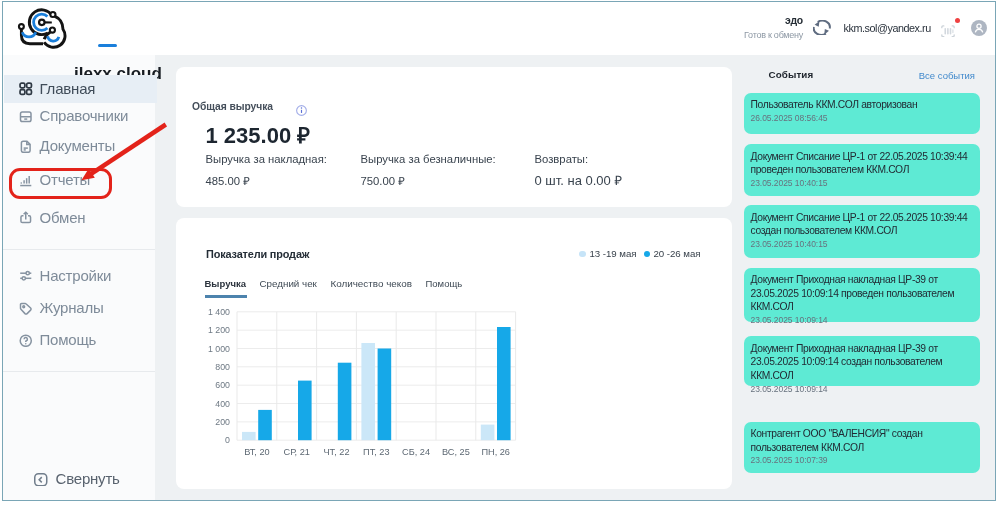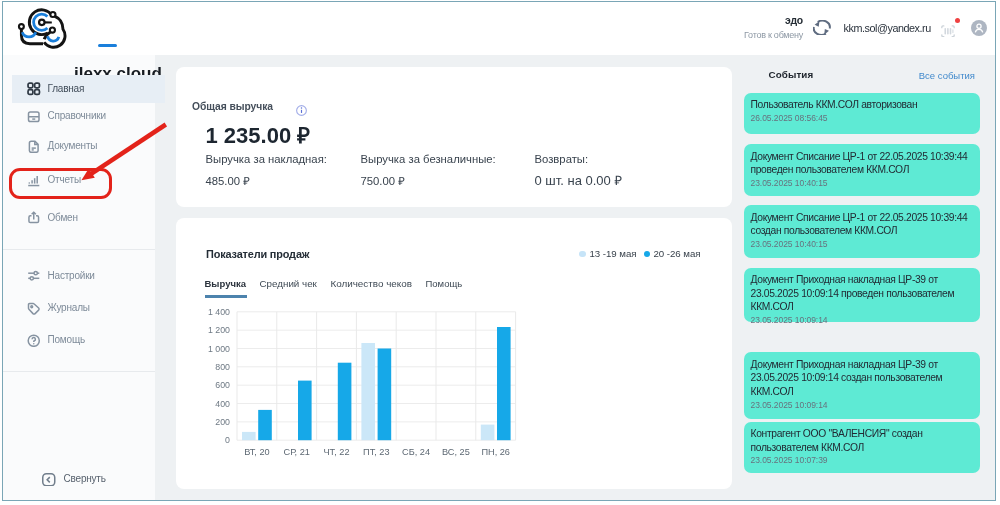--- a/index.html
+++ b/index.html
@@ -3,21 +3,21 @@
 <meta charset="utf-8">
 <style>
 * { margin:0; padding:0; box-sizing:border-box; }
 html,body { width:1000px; height:505px; overflow:hidden; background:#fff;
   font-family:"Liberation Sans", sans-serif; position:relative; }
 .abs { position:absolute; }
 #mainbg { left:2px; top:55px; width:994px; height:446px; background:#eef1f3; }
 #sidebar { left:2px; top:55px; width:153px; height:446px; background:#fafbfc; }
 #frame { left:2px; top:1px; width:994px; height:500px; border:1.7px solid #7aa6b6; z-index:50; pointer-events:none; }
 .card { background:#fff; border-radius:8px; position:absolute; }
-.nav-item { position:absolute; left:12px; width:153px; height:28px; color:#7e8b99; font-size:10px; letter-spacing:-0.2px;padding-left:47px; }
+.nav-item { position:absolute; left:4px; width:153px; height:28px; color:#7e8b99; font-size:15px; letter-spacing:-0.2px;padding-left:47px; }
 .nav-item svg { position:absolute; left:15px; top:50%; margin-top:-6.5px; }
 .nav-item .txt { position:absolute; left:35.5px; top:50%; margin-top:-6px; line-height:12px; }
 .nav-active { background:#e7eef5; color:#404c59; }
 .divider { position:absolute; left:2px; width:153px; height:1px; background:#e7eaed; }
 .evcard { position:absolute; left:744px; width:236px; background:#5eead4; border-radius:7px; padding:5.5px 9px 0 6.5px; }
 .evcard .t { font-size:10.3px; line-height:13.7px; letter-spacing:-0.34px; color:#222b34; }
 .evcard .d { font-size:8.5px; line-height:9.5px; letter-spacing:-0.05px; color:#67727e; margin-top:2px; }
 </style>
 </head>
 <body>
@@ -237,21 +237,21 @@
       <div class="d">23.05.2025 10:40:15</div>
     </div>
 <div class="evcard" style="top:205px; height:53px;">
       <div class="t">Документ Списание ЦР-1 от 22.05.2025 10:39:44 создан пользователем ККМ.СОЛ</div>
       <div class="d">23.05.2025 10:40:15</div>
     </div>
 <div class="evcard" style="top:267.5px; height:54px;">
       <div class="t">Документ Приходная накладная ЦР-39 от 23.05.2025 10:09:14 проведен пользователем ККМ.СОЛ</div>
       <div class="d">23.05.2025 10:09:14</div>
     </div>
-<div class="evcard" style="top:352px; height:67px;">
+<div class="evcard" style="top:336px; height:50px;">
       <div class="t">Документ Приходная накладная ЦР-39 от 23.05.2025 10:09:14 создан пользователем ККМ.СОЛ</div>
       <div class="d">23.05.2025 10:09:14</div>
     </div>
 <div class="evcard" style="top:421.5px; height:51.5px;">
       <div class="t">Контрагент ООО "ВАЛЕНСИЯ" создан пользователем ККМ.СОЛ</div>
       <div class="d">23.05.2025 10:07:39</div>
     </div>
   </div>
 
 <div class="abs" style="left:8.5px; top:167.5px; width:103px; height:31px; border:3.6px solid #e3231a; border-radius:11px; z-index:60;"></div>

